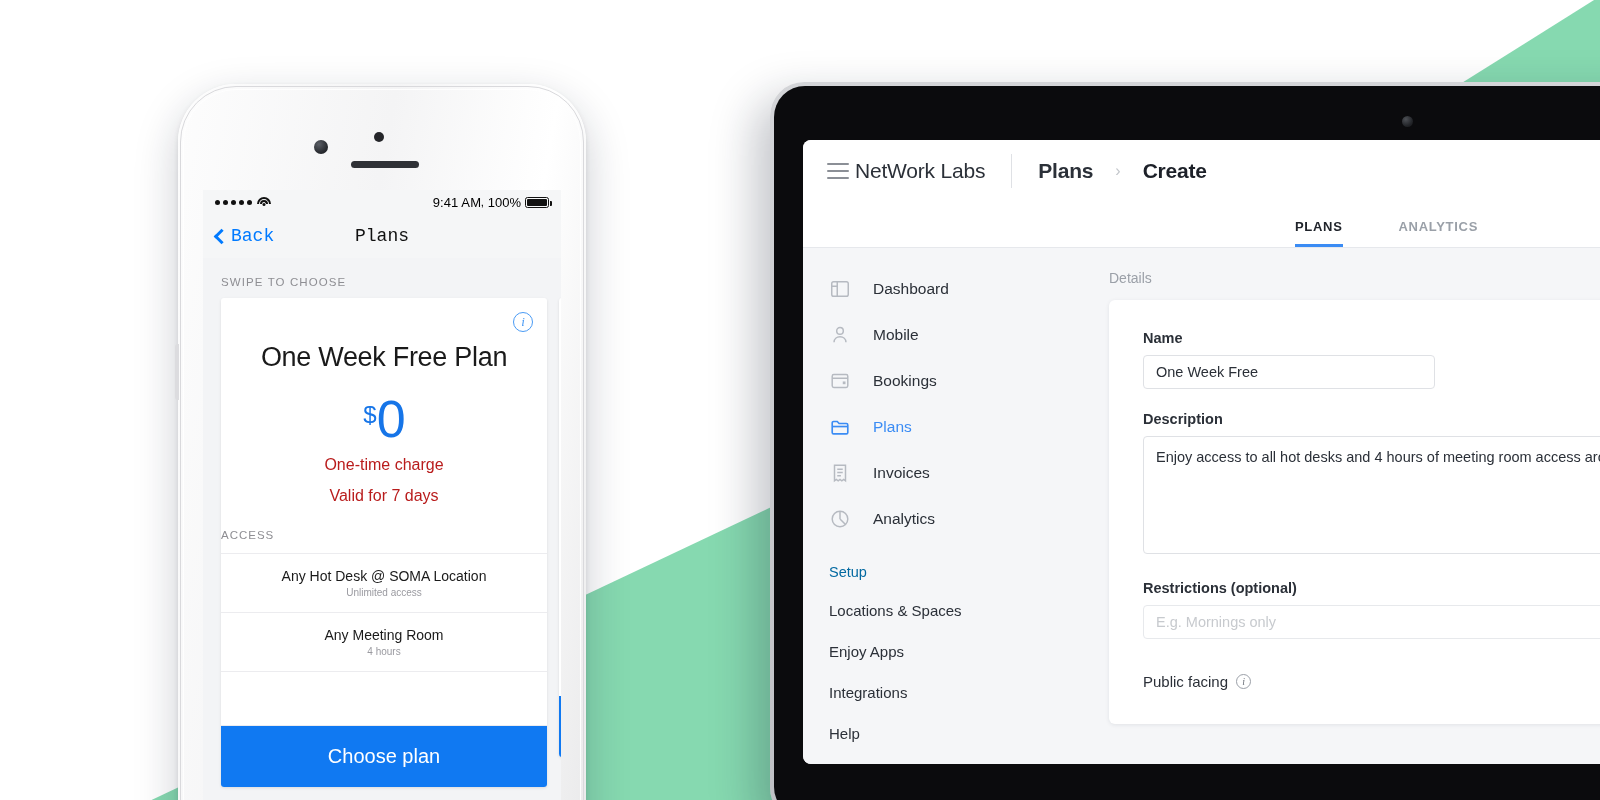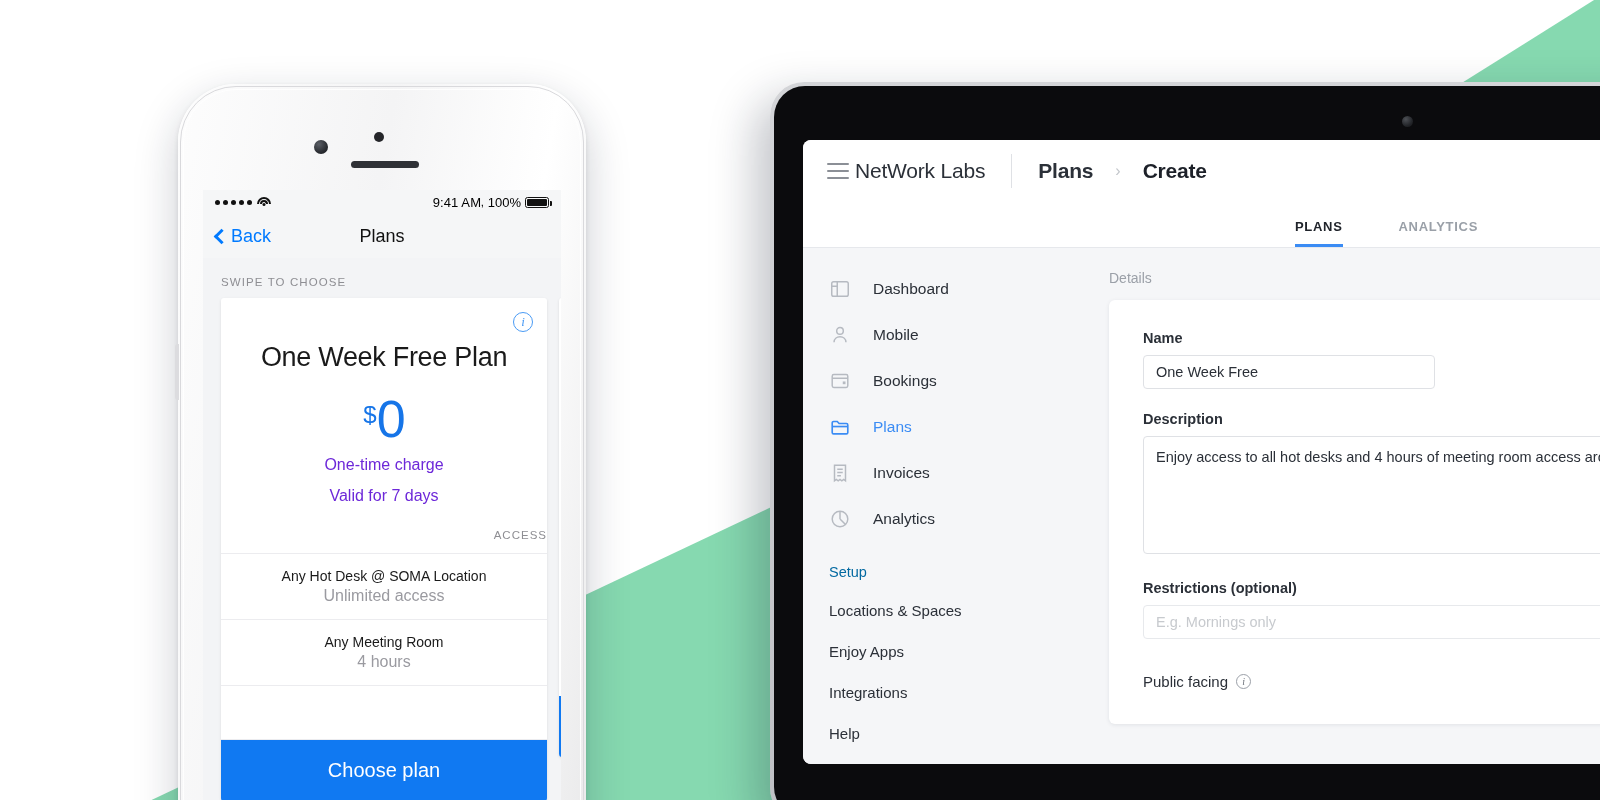--- a/index.html
+++ b/index.html
@@ -112,20 +112,21 @@
     content: ""; position: absolute; right: -3.5px; top: 3px;
     width: 2px; height: 5px; background: #111; border-radius: 0 1px 1px 0;
   }
   .sb-batt span { display: block; height: 100%; width: 100%; background: #111; border-radius: 1px; }
 
   
   .ios-nav {
     height: 44px; background: #f5f6f7;
     display: flex; align-items: center; position: relative;
     padding: 0 10px;
+    font-family: Liberation Mono, monospace;
   }
   .ios-back {
     display: flex; align-items: center; gap: 4px;
     color: #007aff; font-size: 18px; cursor: pointer;
   }
   .chev-left {
     width: 11px; height: 11px;
     border-left: 3px solid #007aff; border-bottom: 3px solid #007aff;
     transform: rotate(45deg); margin-left: 3px;
   }
@@ -167,34 +168,34 @@
     text-align: center; font-size: 27px; color: #1a1a1a;
     padding: 44px 16px 0; font-weight: 400; letter-spacing: -.3px;
   }
   .card-price {
     text-align: center; color: #1675e8; padding-top: 20px;
     line-height: 1;
   }
   .card-price .cur { font-size: 24px; vertical-align: 14px; }
   .card-price .amt { font-size: 52px; letter-spacing: -1px; }
   .card-sub {
-    text-align: center; font-size: 16px; color: #6d28d9;
+    text-align: center; font-size: 16px; color: #b91c1c;
     line-height: 1.45; padding-top: 8px;
   }
   .card-section-label {
-    text-align: right; font-size: 11.5px; color: #8e8e93;
+    text-align: left; font-size: 11.5px; color: #8e8e93;
     letter-spacing: 1px; padding: 22px 0 12px;
     border-bottom: 1px solid #ececef;
   }
   .access-row {
     text-align: center; padding: 14px 10px 14px;
     border-bottom: 1px solid #ececef;
   }
   .access-row .main { font-size: 14px; color: #1a1a1a; }
-  .access-row .sub { font-size: 16px; color: #9a9aa0; padding-top: 3px; }
+  .access-row .sub { font-size: 10px; color: #9a9aa0; padding-top: 3px; }
   .access-spacer { height: 54px; border-bottom: 1px solid #ececef; }
   .choose-btn {
     background: #1079f2; color: #fff; text-align: center;
     font-size: 20px; padding: 19px 0; cursor: pointer;
   }
 
   
   .tablet {
     position: absolute;
     left: 770px; top: 82px;

